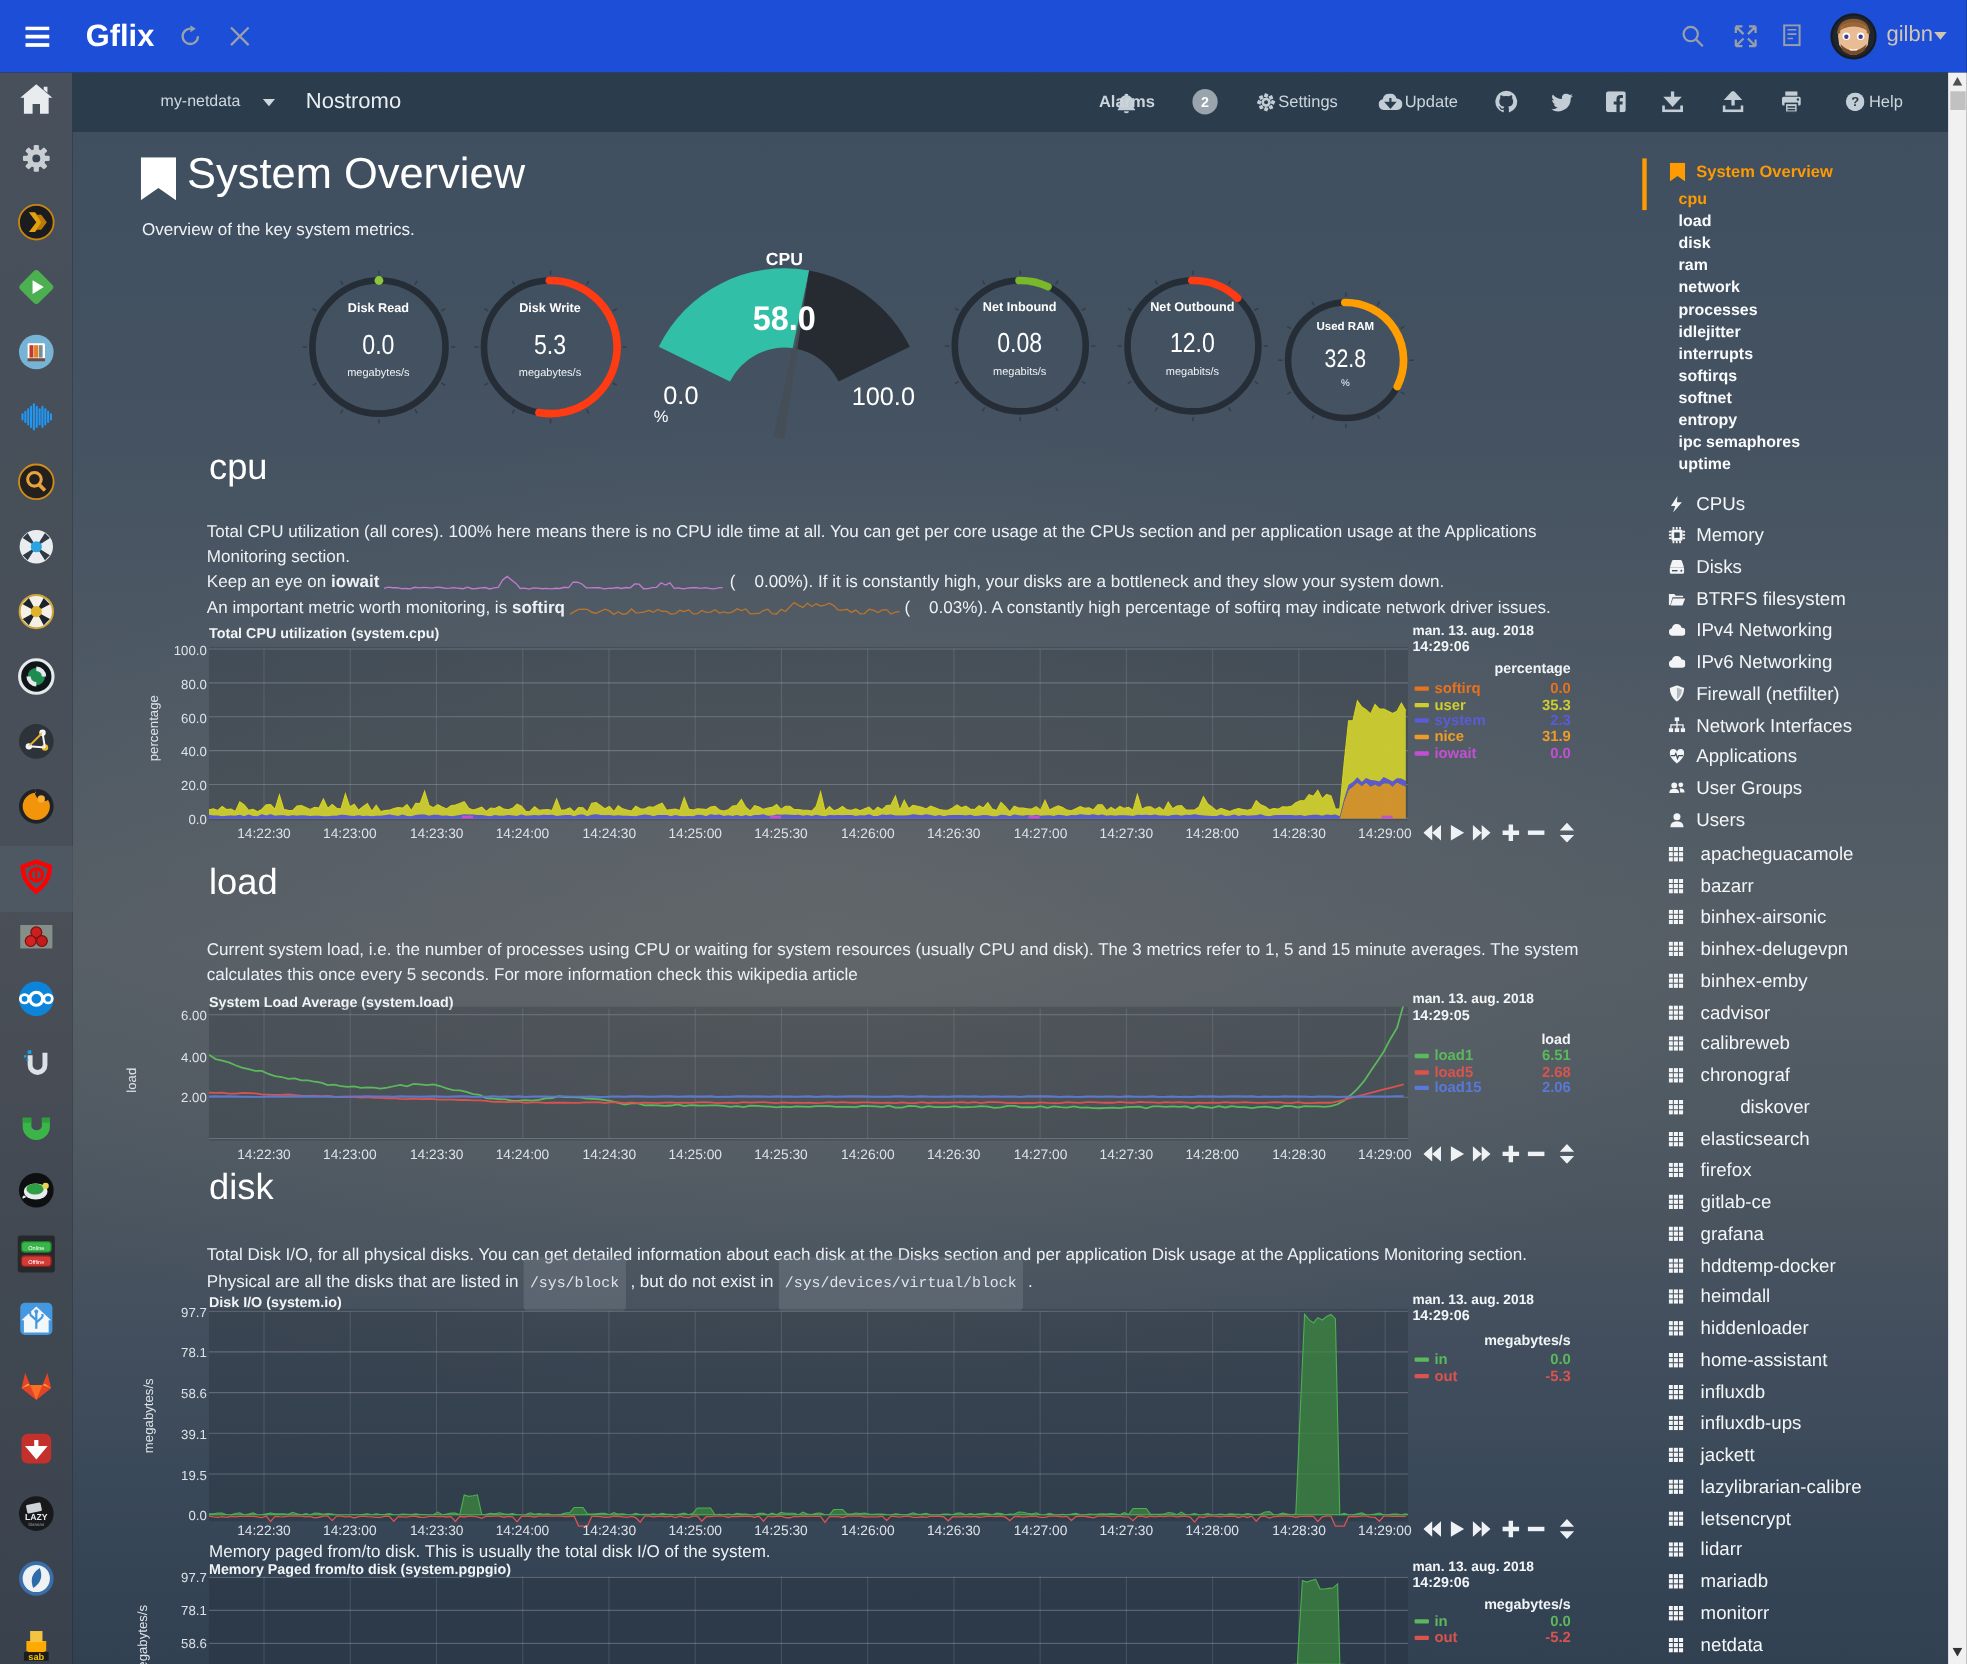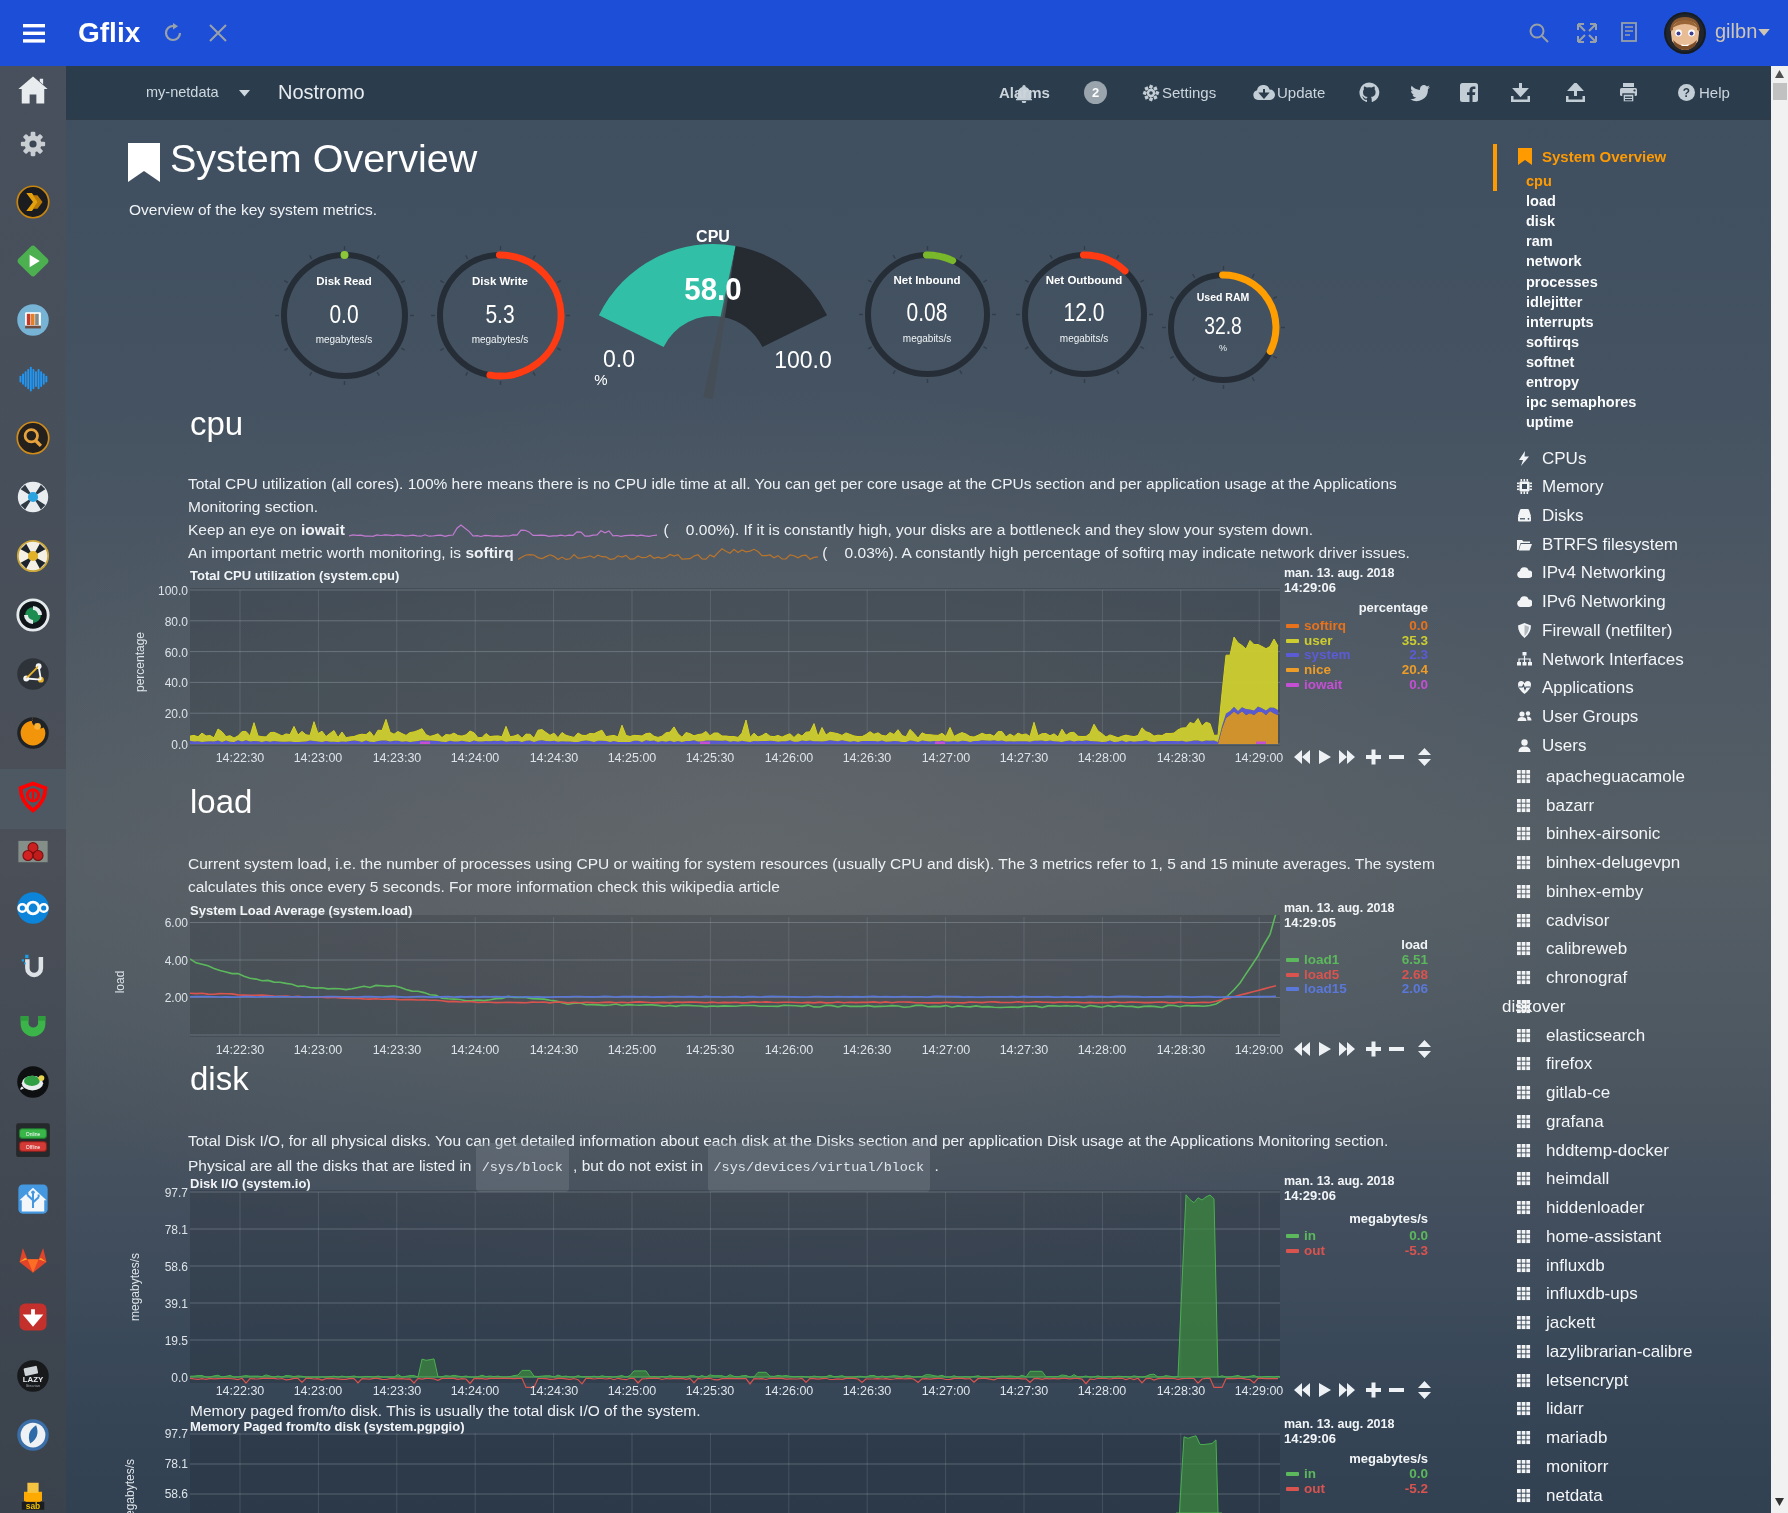--- a/index.html
+++ b/index.html
@@ -478,21 +478,21 @@
     <div class="xlab" style="left:771px;top:685px">14:26:30</div>
     <div class="xlab" style="left:850px;top:685px">14:27:00</div>
     <div class="xlab" style="left:928px;top:685px">14:27:30</div>
     <div class="xlab" style="left:1006px;top:685px">14:28:00</div>
     <div class="xlab" style="left:1085px;top:685px">14:28:30</div>
     <div class="xlab" style="left:1163px;top:685px">14:29:00</div>
     <div class="leghead" style="left:1220px;top:534px;width:142px">percentage</div>
     <div class="legrow" style="left:1220px;top:552px;width:142px"><span class="dash" style="background:#E8721C"></span><span style="color:#E8721C">softirq</span><span class="legval" style="color:#E8721C">0.0</span></div>
     <div class="legrow" style="left:1220px;top:567px;width:142px"><span class="dash" style="background:#CDCD2F"></span><span style="color:#CDCD2F">user</span><span class="legval" style="color:#CDCD2F">35.3</span></div>
     <div class="legrow" style="left:1220px;top:581px;width:142px"><span class="dash" style="background:#5B5BD6"></span><span style="color:#5B5BD6">system</span><span class="legval" style="color:#5B5BD6">2.3</span></div>
-    <div class="legrow" style="left:1220px;top:596px;width:142px"><span class="dash" style="background:#ED9C28"></span><span style="color:#ED9C28">nice</span><span class="legval" style="color:#ED9C28">20.4</span></div>
+    <div class="legrow" style="left:1220px;top:596px;width:142px"><span class="dash" style="background:#ED9C28"></span><span style="color:#ED9C28">nice</span><span class="legval" style="color:#ED9C28">31.9</span></div>
     <div class="legrow" style="left:1220px;top:611px;width:142px"><span class="dash" style="background:#C44FD4"></span><span style="color:#C44FD4">iowait</span><span class="legval" style="color:#C44FD4">0.0</span></div>
     <svg class="abs" style="left:1228px;top:682px" width="150" height="18" viewBox="0 0 150 18">
       <path d="M16 2 L8 9 L16 16 Z M8 2 L0 9 L8 16 Z" fill="#eef2f5"></path>
       <path d="M25 2 L37 9 L25 16 Z" fill="#eef2f5"></path>
       <path d="M45 2 L53 9 L45 16 Z M53 2 L61 9 L53 16 Z" fill="#eef2f5"></path>
       <path d="M72 7 h5.5 v-5.5 h4 v5.5 h5.5 v4 h-5.5 v5.5 h-4 v-5.5 h-5.5 Z" fill="#eef2f5"></path>
       <rect x="95" y="7" width="15" height="4" fill="#eef2f5"></rect>
     </svg>
     <svg class="abs" style="left:1351px;top:682px" width="15" height="18" viewBox="0 0 15 18">
       <path d="M7.5 0 L14 7 L1 7 Z M7.5 18 L14 11 L1 11 Z" fill="#eef2f5"></path>
@@ -843,21 +843,21 @@
       <rect x="0" y="0" width="4" height="4" fill="#f2f4f6"></rect>
       <rect x="5" y="0" width="4" height="4" fill="#f2f4f6"></rect>
       <rect x="10" y="0" width="4" height="4" fill="#f2f4f6"></rect>
       <rect x="0" y="5" width="4" height="4" fill="#f2f4f6"></rect>
       <rect x="5" y="5" width="4" height="4" fill="#f2f4f6"></rect>
       <rect x="10" y="5" width="4" height="4" fill="#f2f4f6"></rect>
       <rect x="0" y="10" width="4" height="4" fill="#f2f4f6"></rect>
       <rect x="5" y="10" width="4" height="4" fill="#f2f4f6"></rect>
       <rect x="10" y="10" width="4" height="4" fill="#f2f4f6"></rect>
     </svg>
-    <div class="menu-item" style="left:1436px;top:931px">diskover</div>
+    <div class="menu-item" style="left:1516px;top:931px">diskover</div>
     <svg class="abs" style="left:1451px;top:963px" width="14" height="14" viewBox="0 0 15 15">
       <rect x="0" y="0" width="4" height="4" fill="#f2f4f6"></rect>
       <rect x="5" y="0" width="4" height="4" fill="#f2f4f6"></rect>
       <rect x="10" y="0" width="4" height="4" fill="#f2f4f6"></rect>
       <rect x="0" y="5" width="4" height="4" fill="#f2f4f6"></rect>
       <rect x="5" y="5" width="4" height="4" fill="#f2f4f6"></rect>
       <rect x="10" y="5" width="4" height="4" fill="#f2f4f6"></rect>
       <rect x="0" y="10" width="4" height="4" fill="#f2f4f6"></rect>
       <rect x="5" y="10" width="4" height="4" fill="#f2f4f6"></rect>
       <rect x="10" y="10" width="4" height="4" fill="#f2f4f6"></rect>

